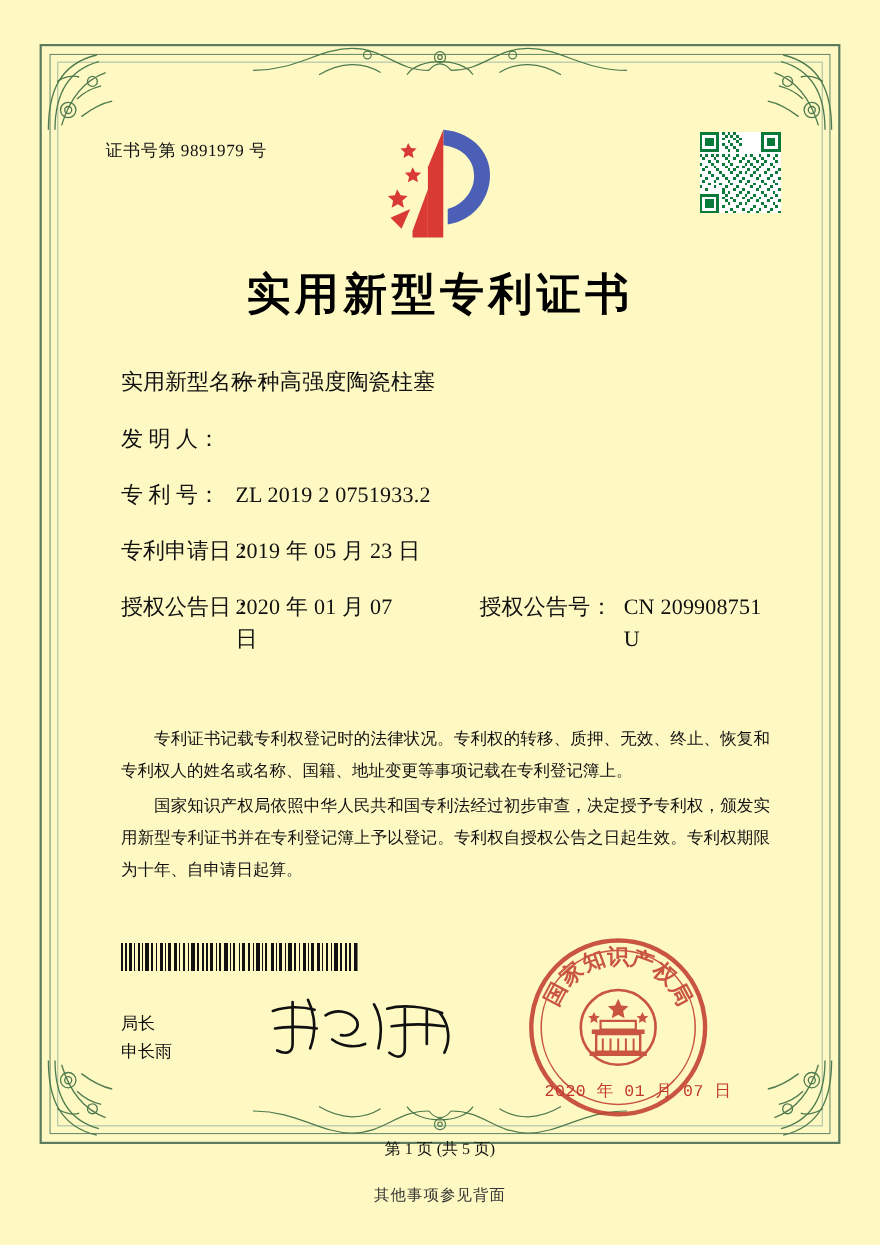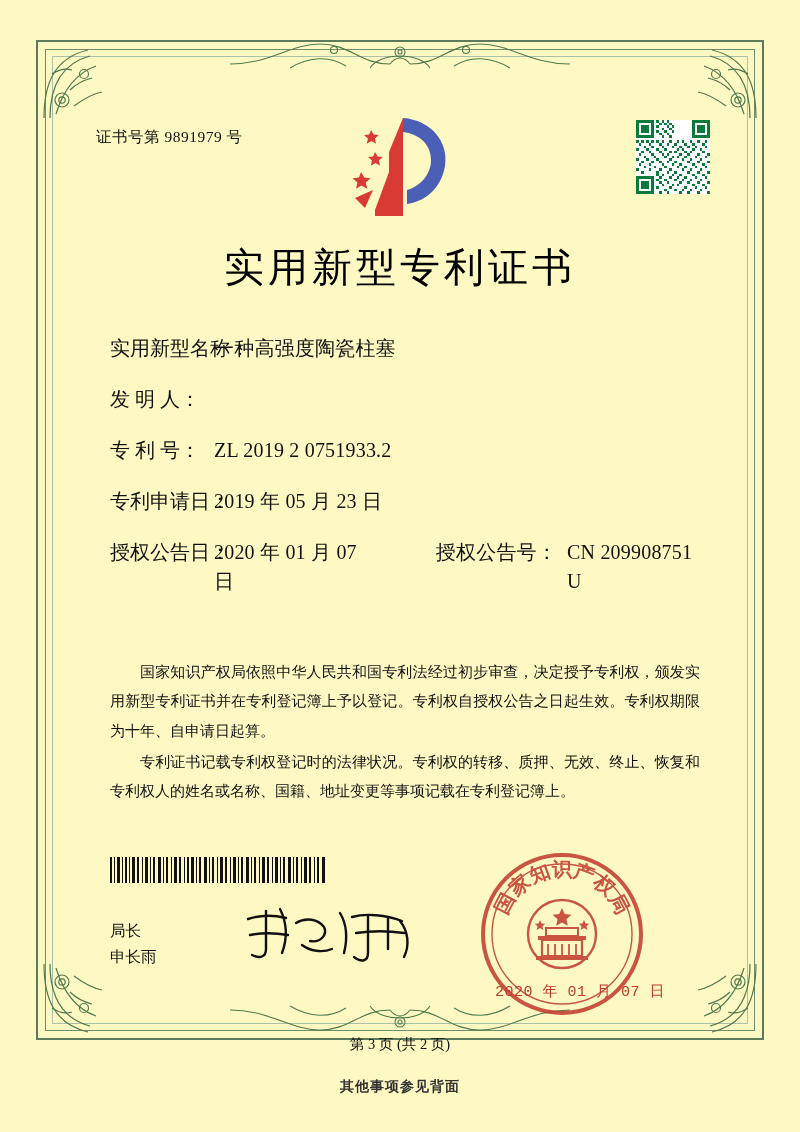--- a/index.html
+++ b/index.html
@@ -98,21 +98,21 @@
   }
   .qr svg { width: 100%; height: 100%; display: block; }
 
   
   .title {
     position: absolute;
     left: 0; top: 240px;
     width: 800px;
     text-align: center;
     font-size: 40px;
-    font-weight: normal;
+    font-weight: bold;
     letter-spacing: 4px;
     font-family: "Liberation Serif", "DejaVu Serif", serif;
     color: #000;
   }
 
   
   .fields {
     position: absolute;
     left: 110px; top: 334px;
     width: 600px;
@@ -216,21 +216,20 @@
     color: #111;
   }
   .footnote {
     position: absolute;
     left: 0; top: 1078px;
     width: 800px;
     text-align: center;
     font-size: 14px;
     color: #333;
     letter-spacing: 1px;
-    font-weight: bold;
   }
 </style>
 </head>
 <body>
 
 <div class="page">
 
   <div class="border-outer"></div>
   <div class="border-inner"></div>
   <div class="border-thin"></div>
@@ -549,22 +548,22 @@
       <div class="field-value">
         <span>2020 年 01 月 07 日</span>
         <span class="pair-second-label">授权公告号：</span>
         <span class="pair-second-value">CN 209908751 U</span>
       </div>
     </div>
 
   </div>
 
   <div class="paragraphs">
+    <p>专利证书记载专利权登记时的法律状况。专利权的转移、质押、无效、终止、恢复和专利权人的姓名或名称、国籍、地址变更等事项记载在专利登记簿上。</p>
     <p>国家知识产权局依照中华人民共和国专利法经过初步审查，决定授予专利权，颁发实用新型专利证书并在专利登记簿上予以登记。专利权自授权公告之日起生效。专利权期限为十年、自申请日起算。</p>
-    <p>专利证书记载专利权登记时的法律状况。专利权的转移、质押、无效、终止、恢复和专利权人的姓名或名称、国籍、地址变更等事项记载在专利登记簿上。</p>
   </div>
 
   <div class="barcode">
     <svg viewBox="0 0 215 26" shape-rendering="crispEdges">
       <g fill="#111">
         <rect x="0" y="0" width="2" height="26"></rect>
           <rect x="4" y="0" width="1" height="26"></rect>
         <rect x="7" y="0" width="3" height="26"></rect>
           <rect x="12" y="0" width="1" height="26"></rect>
         <rect x="15" y="0" width="2" height="26"></rect>
@@ -667,16 +666,16 @@
           <text transform="rotate(20 84 84)" x="84" y="26" text-anchor="middle">产</text>
           <text transform="rotate(41 84 84)" x="84" y="26" text-anchor="middle">权</text>
           <text transform="rotate(62 84 84)" x="84" y="26" text-anchor="middle">局</text>
         </g>
       </g>
     </svg>
   </div>
 
   <div class="seal-date">2020 年 01 月 07 日</div>
 
-  <div class="page-num">第 3 页 (共 2 页)</div>
+  <div class="page-num">第 1 页 (共 5 页)</div>
   <div class="footnote">其他事项参见背面</div>
 
 </div>
 
 </body></html>

